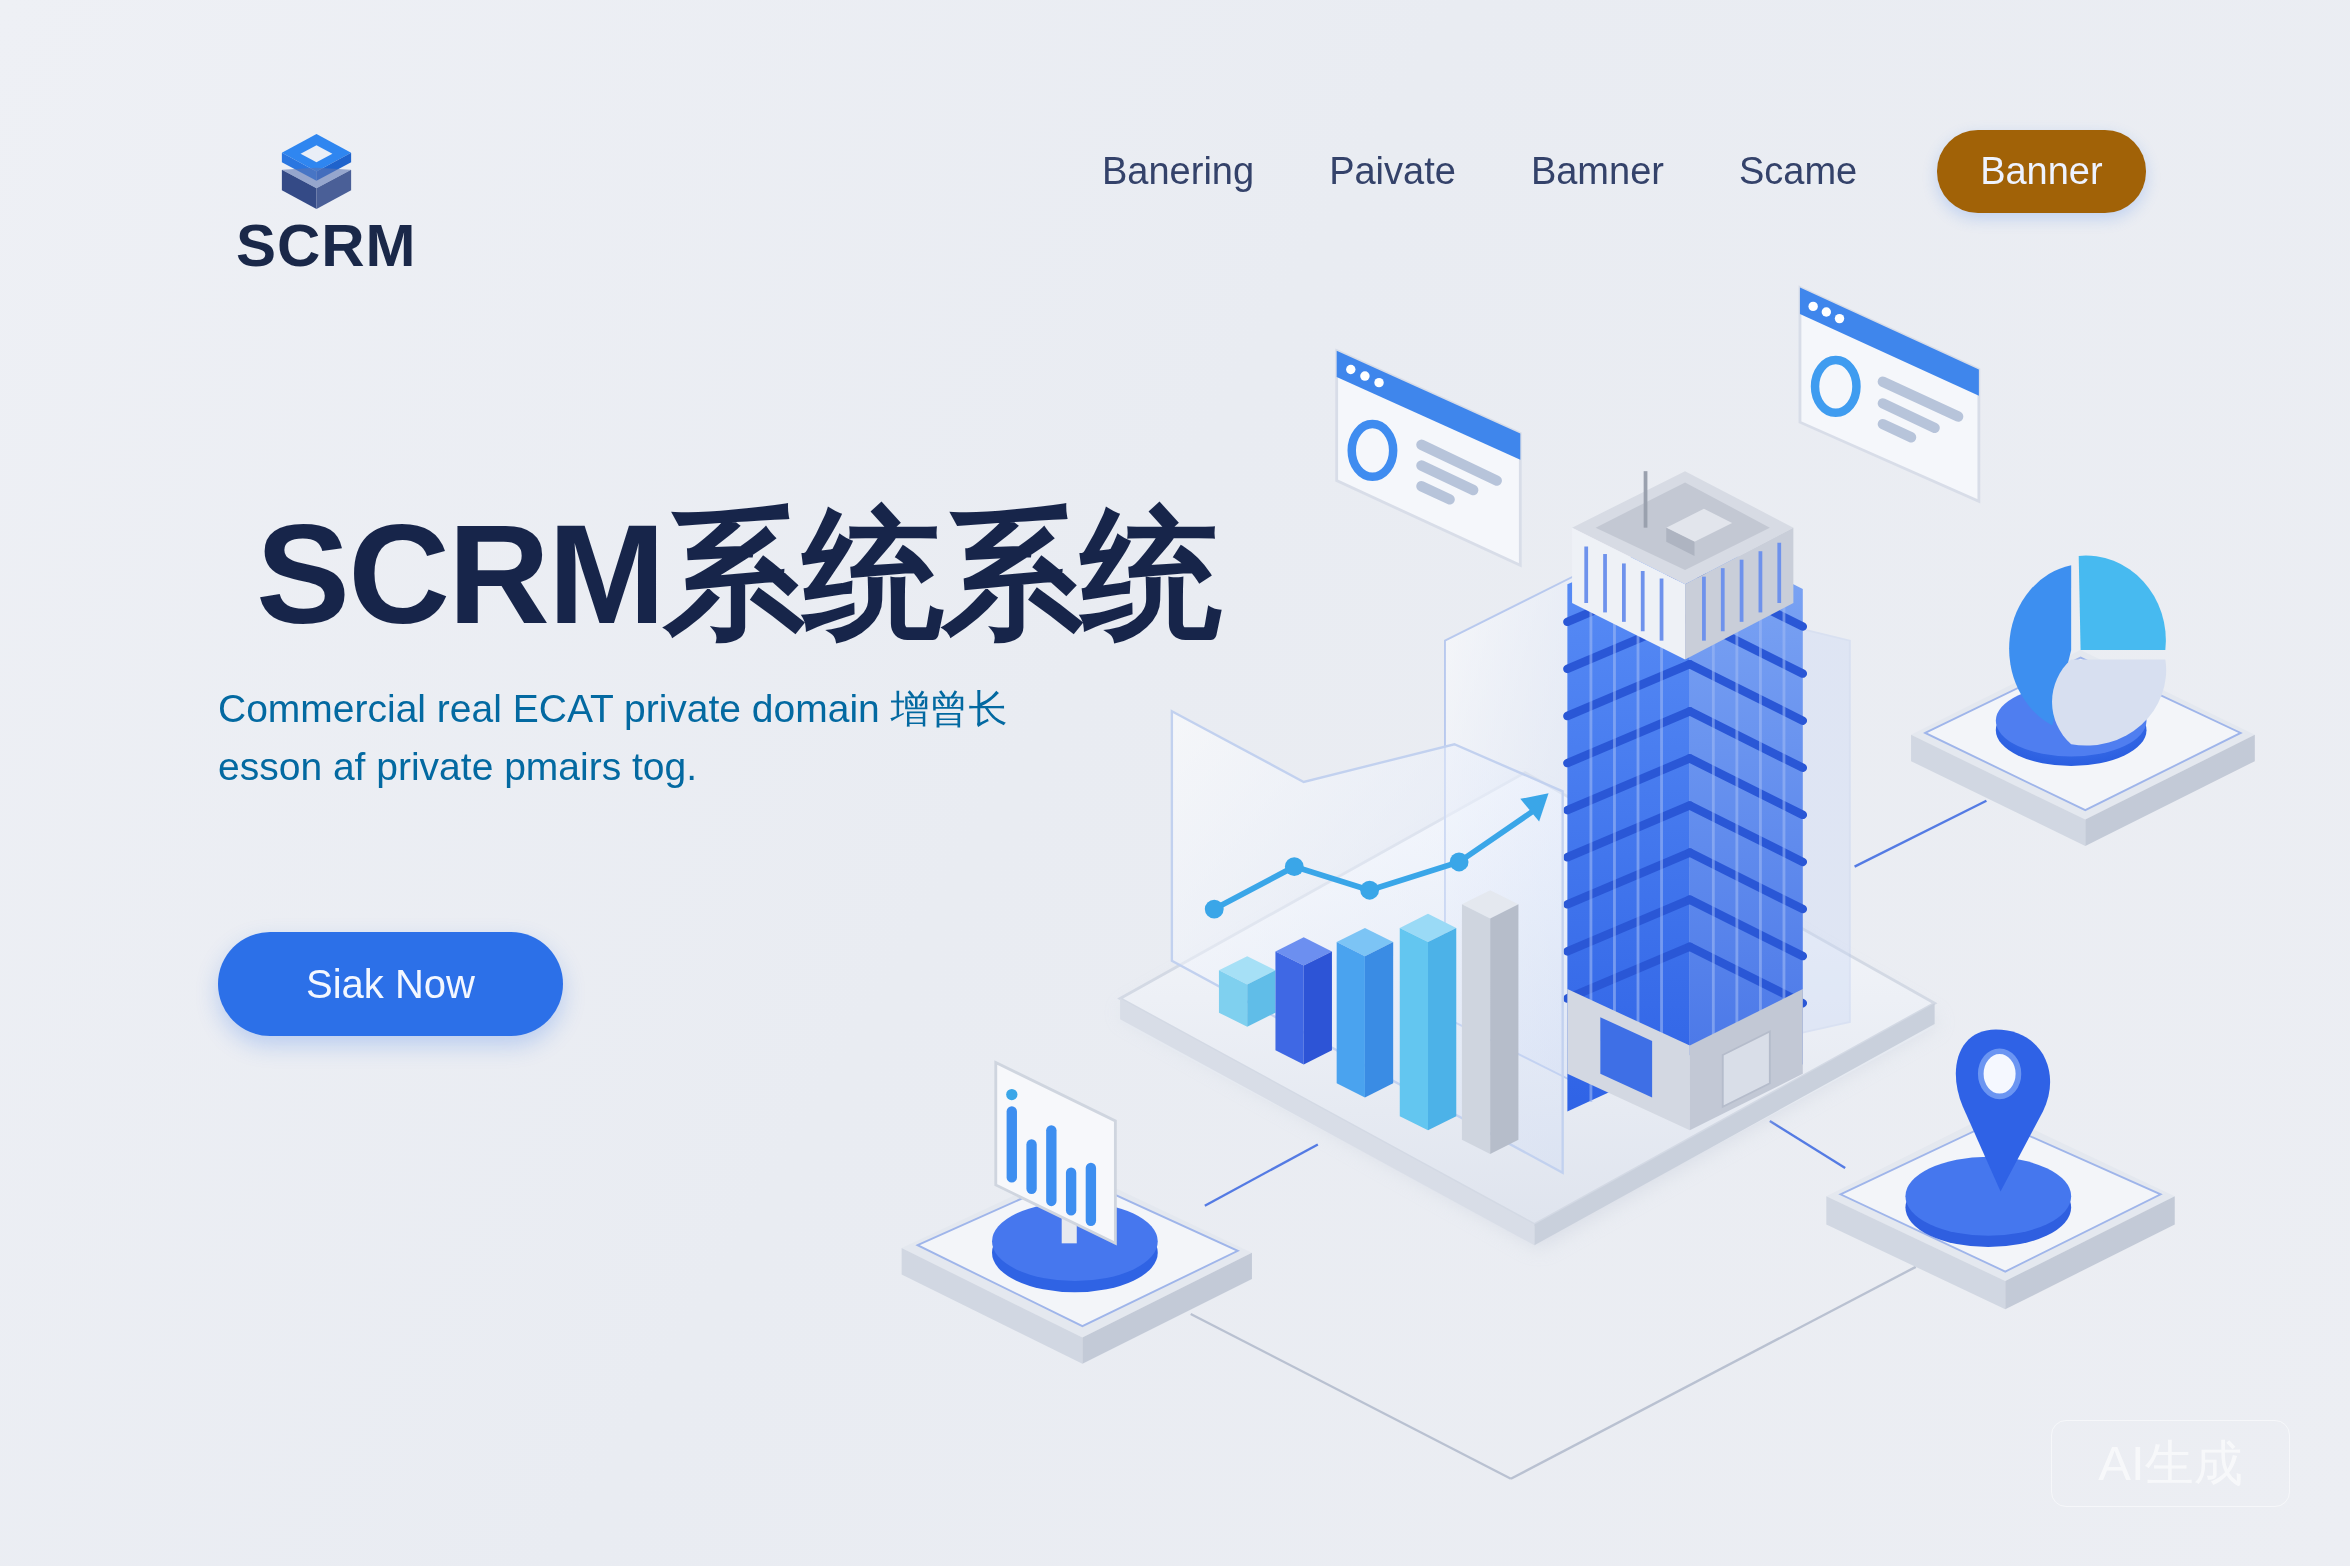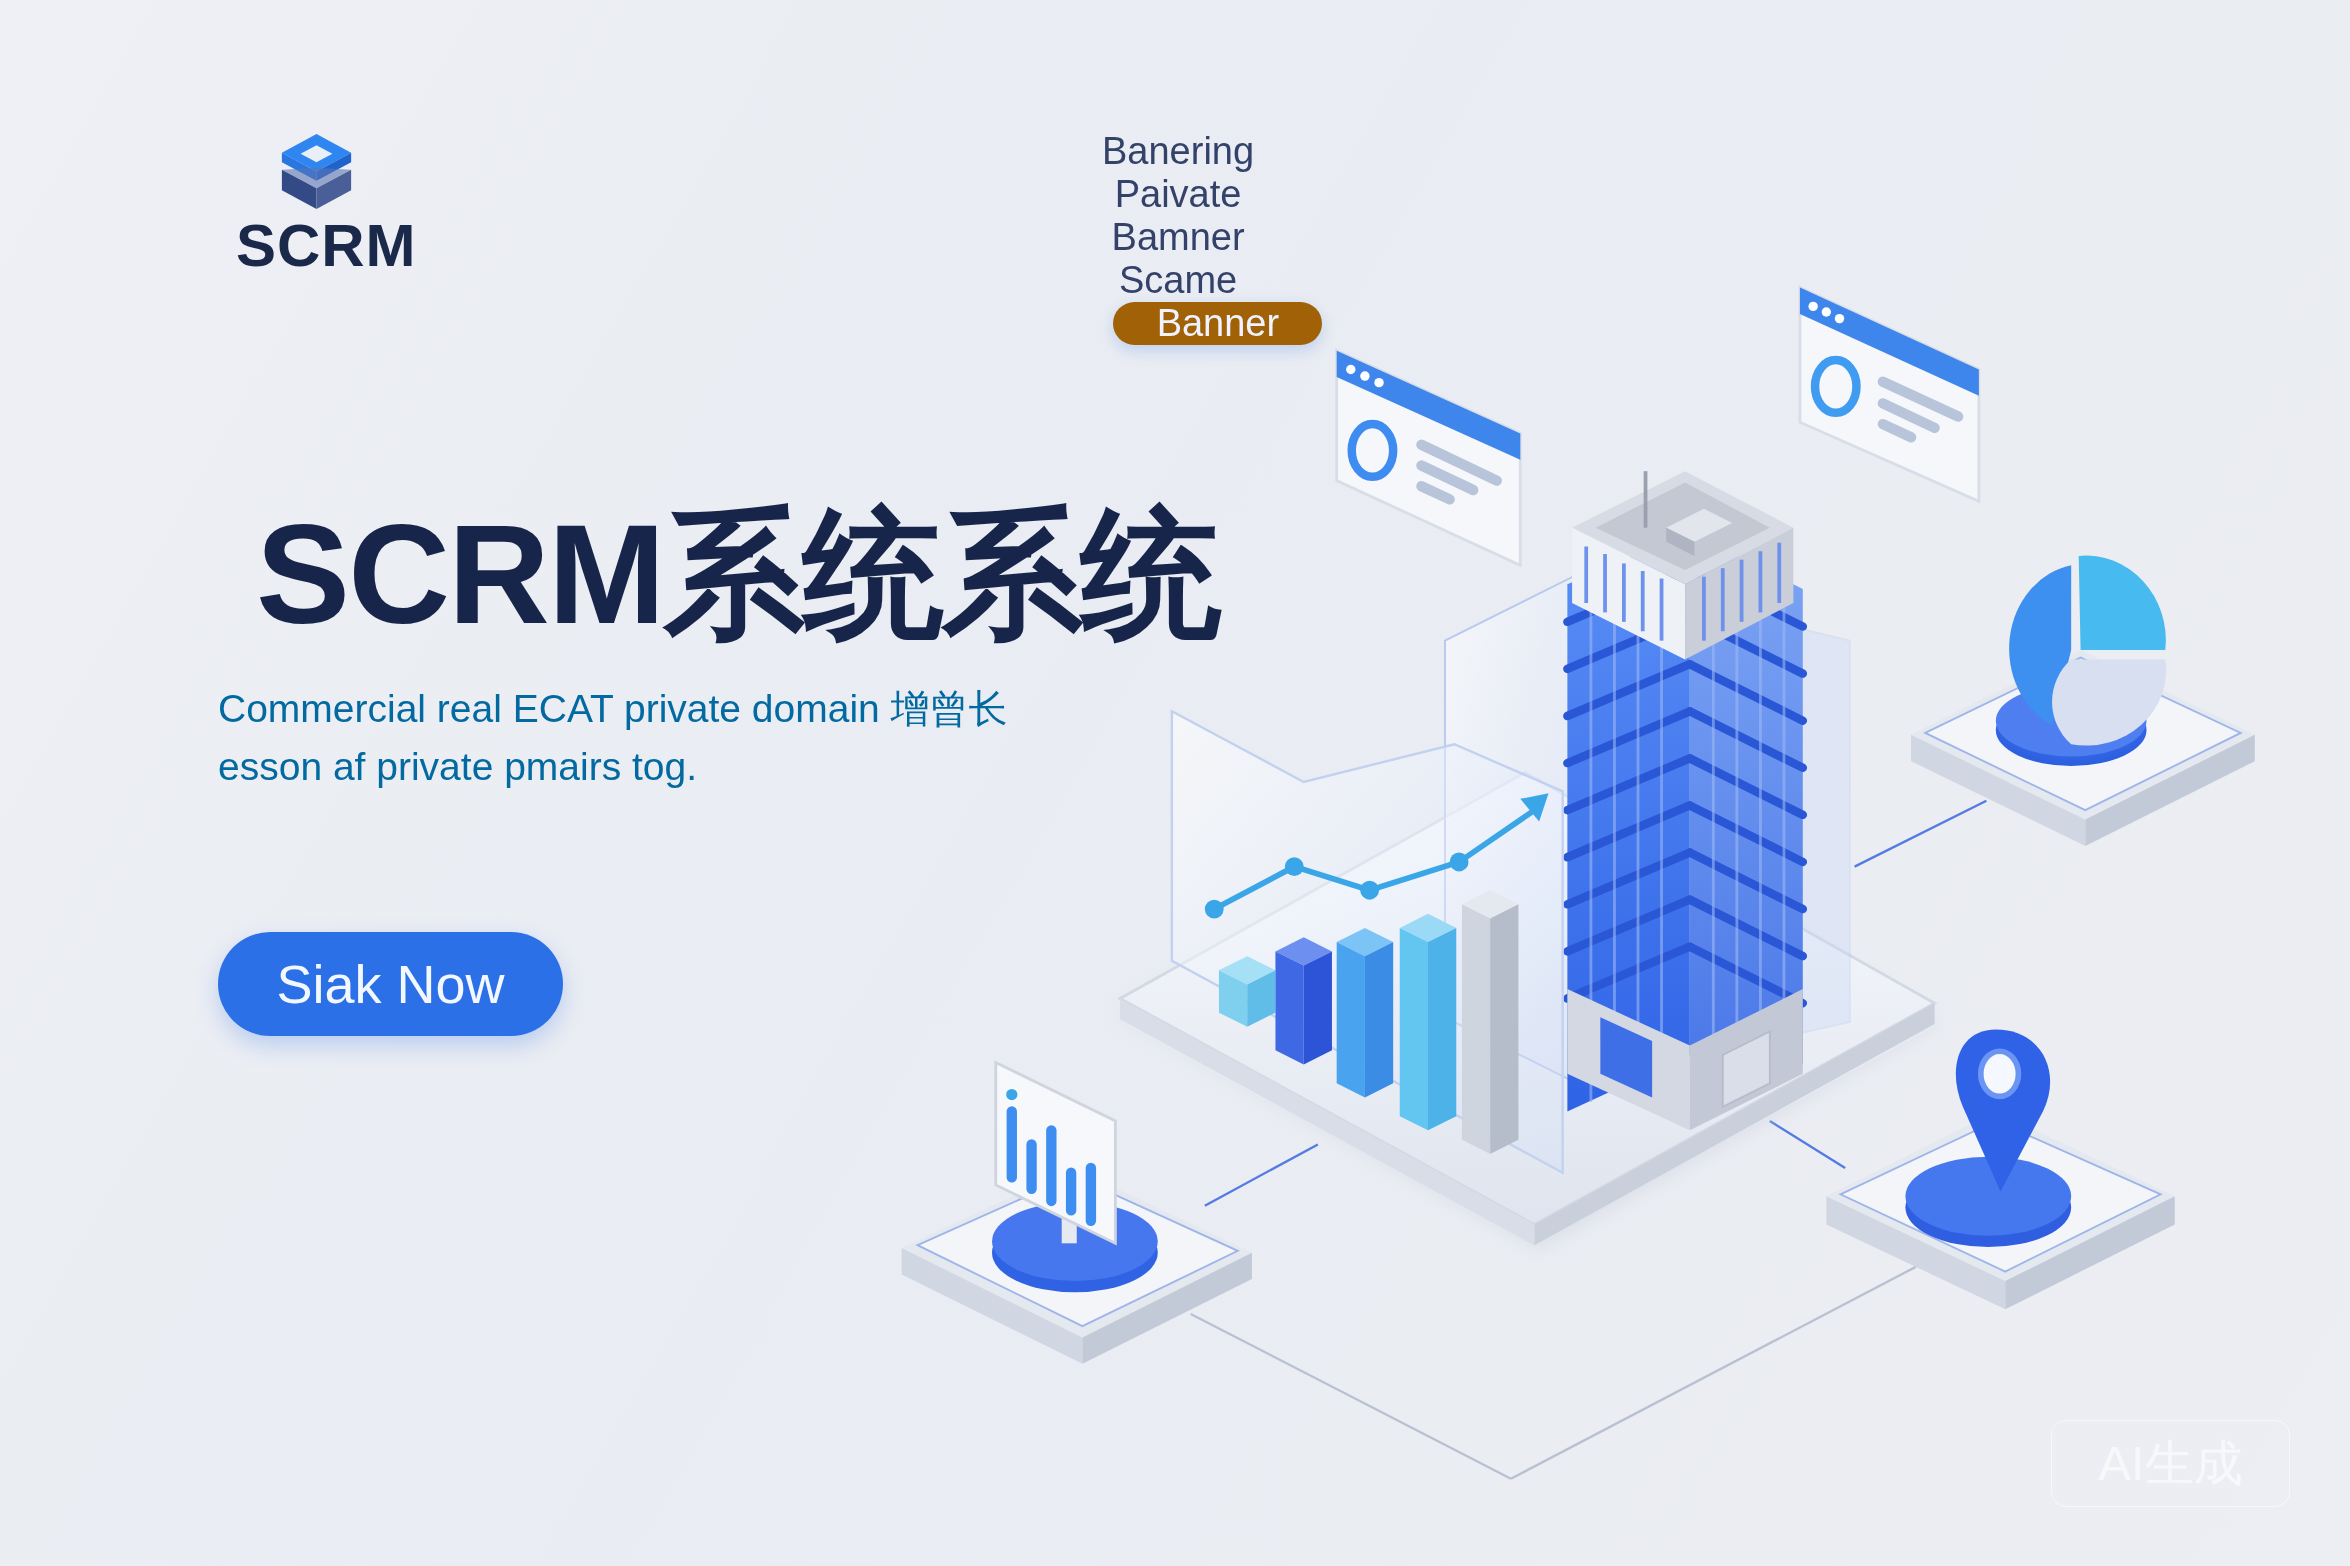--- a/index.html
+++ b/index.html
@@ -14,21 +14,21 @@
     position: absolute; left: 0; top: 0; width: 2350px; height: 339px;
   }
   .logo {
     position: absolute; left: 217px; top: 132px; display: flex; align-items: center; flex-direction: column;
   }
   .logo-mark { width: 73px; height: 79px; }
   .logo-text {
     margin-left: 19px; font-size: 60px; font-weight: 700; color: #1a2849; letter-spacing: 0.9px;
   }
   .nav {
-    position: absolute; top: 130px; left: 1102px; display: flex; align-items: center; height: 83px; flex-direction: column;
+    position: absolute; top: 130px; left: 1102px; display: flex; align-items: center; height: 83px;
   }
   .nav-link {
     font-size: 38px; color: #34426a; text-decoration: none; margin-right: 75px; cursor: pointer;
   }
   .nav-cta {
     width: 209px; height: 83px; border-radius: 41px; background: #a16207;
     color: #eef3ff; font-size: 38px; border: none; display: flex; align-items: center;
     justify-content: center; box-shadow: 0 5.6px 15px rgba(47,114,234,0.22); cursor: pointer;
     margin-left: 4.7px;
   }
@@ -37,21 +37,21 @@
     color: #17254a; letter-spacing: -1.9px; white-space: nowrap; line-height: 1; margin-left: 38px;
   }
   .hero-desc {
     position: absolute; left: 218px; top: 680px; width: 847px;
     font-size: 39px; line-height: 58px; color: #0369a1;
   }
   .hero-desc span { display: block; white-space: nowrap; }
   .cta {
     position: absolute; left: 218px; top: 932px; width: 345px; height: 104px;
     border-radius: 52px; background: #2c70e8; color: #f3f7ff; border: none;
-    font-size: 54px; display: flex; align-items: center; justify-content: center;
+    font-size: 40px; display: flex; align-items: center; justify-content: center;
     box-shadow: 0 9.4px 22.6px rgba(44,112,232,0.25); cursor: pointer;
   }
   .illustration { position: absolute; left: 847px; top: 264px; width: 1469px; height: 1243px; }
   .watermark {
     position: absolute; left: 2051px; top: 1420px; width: 239px; height: 87px;
     border: 1.9px solid rgba(255,255,255,0.55); border-radius: 15px;
     color: rgba(255,255,255,0.6); font-size: 49px; display: flex; align-items: center;
     justify-content: center;
   }
 </style>

